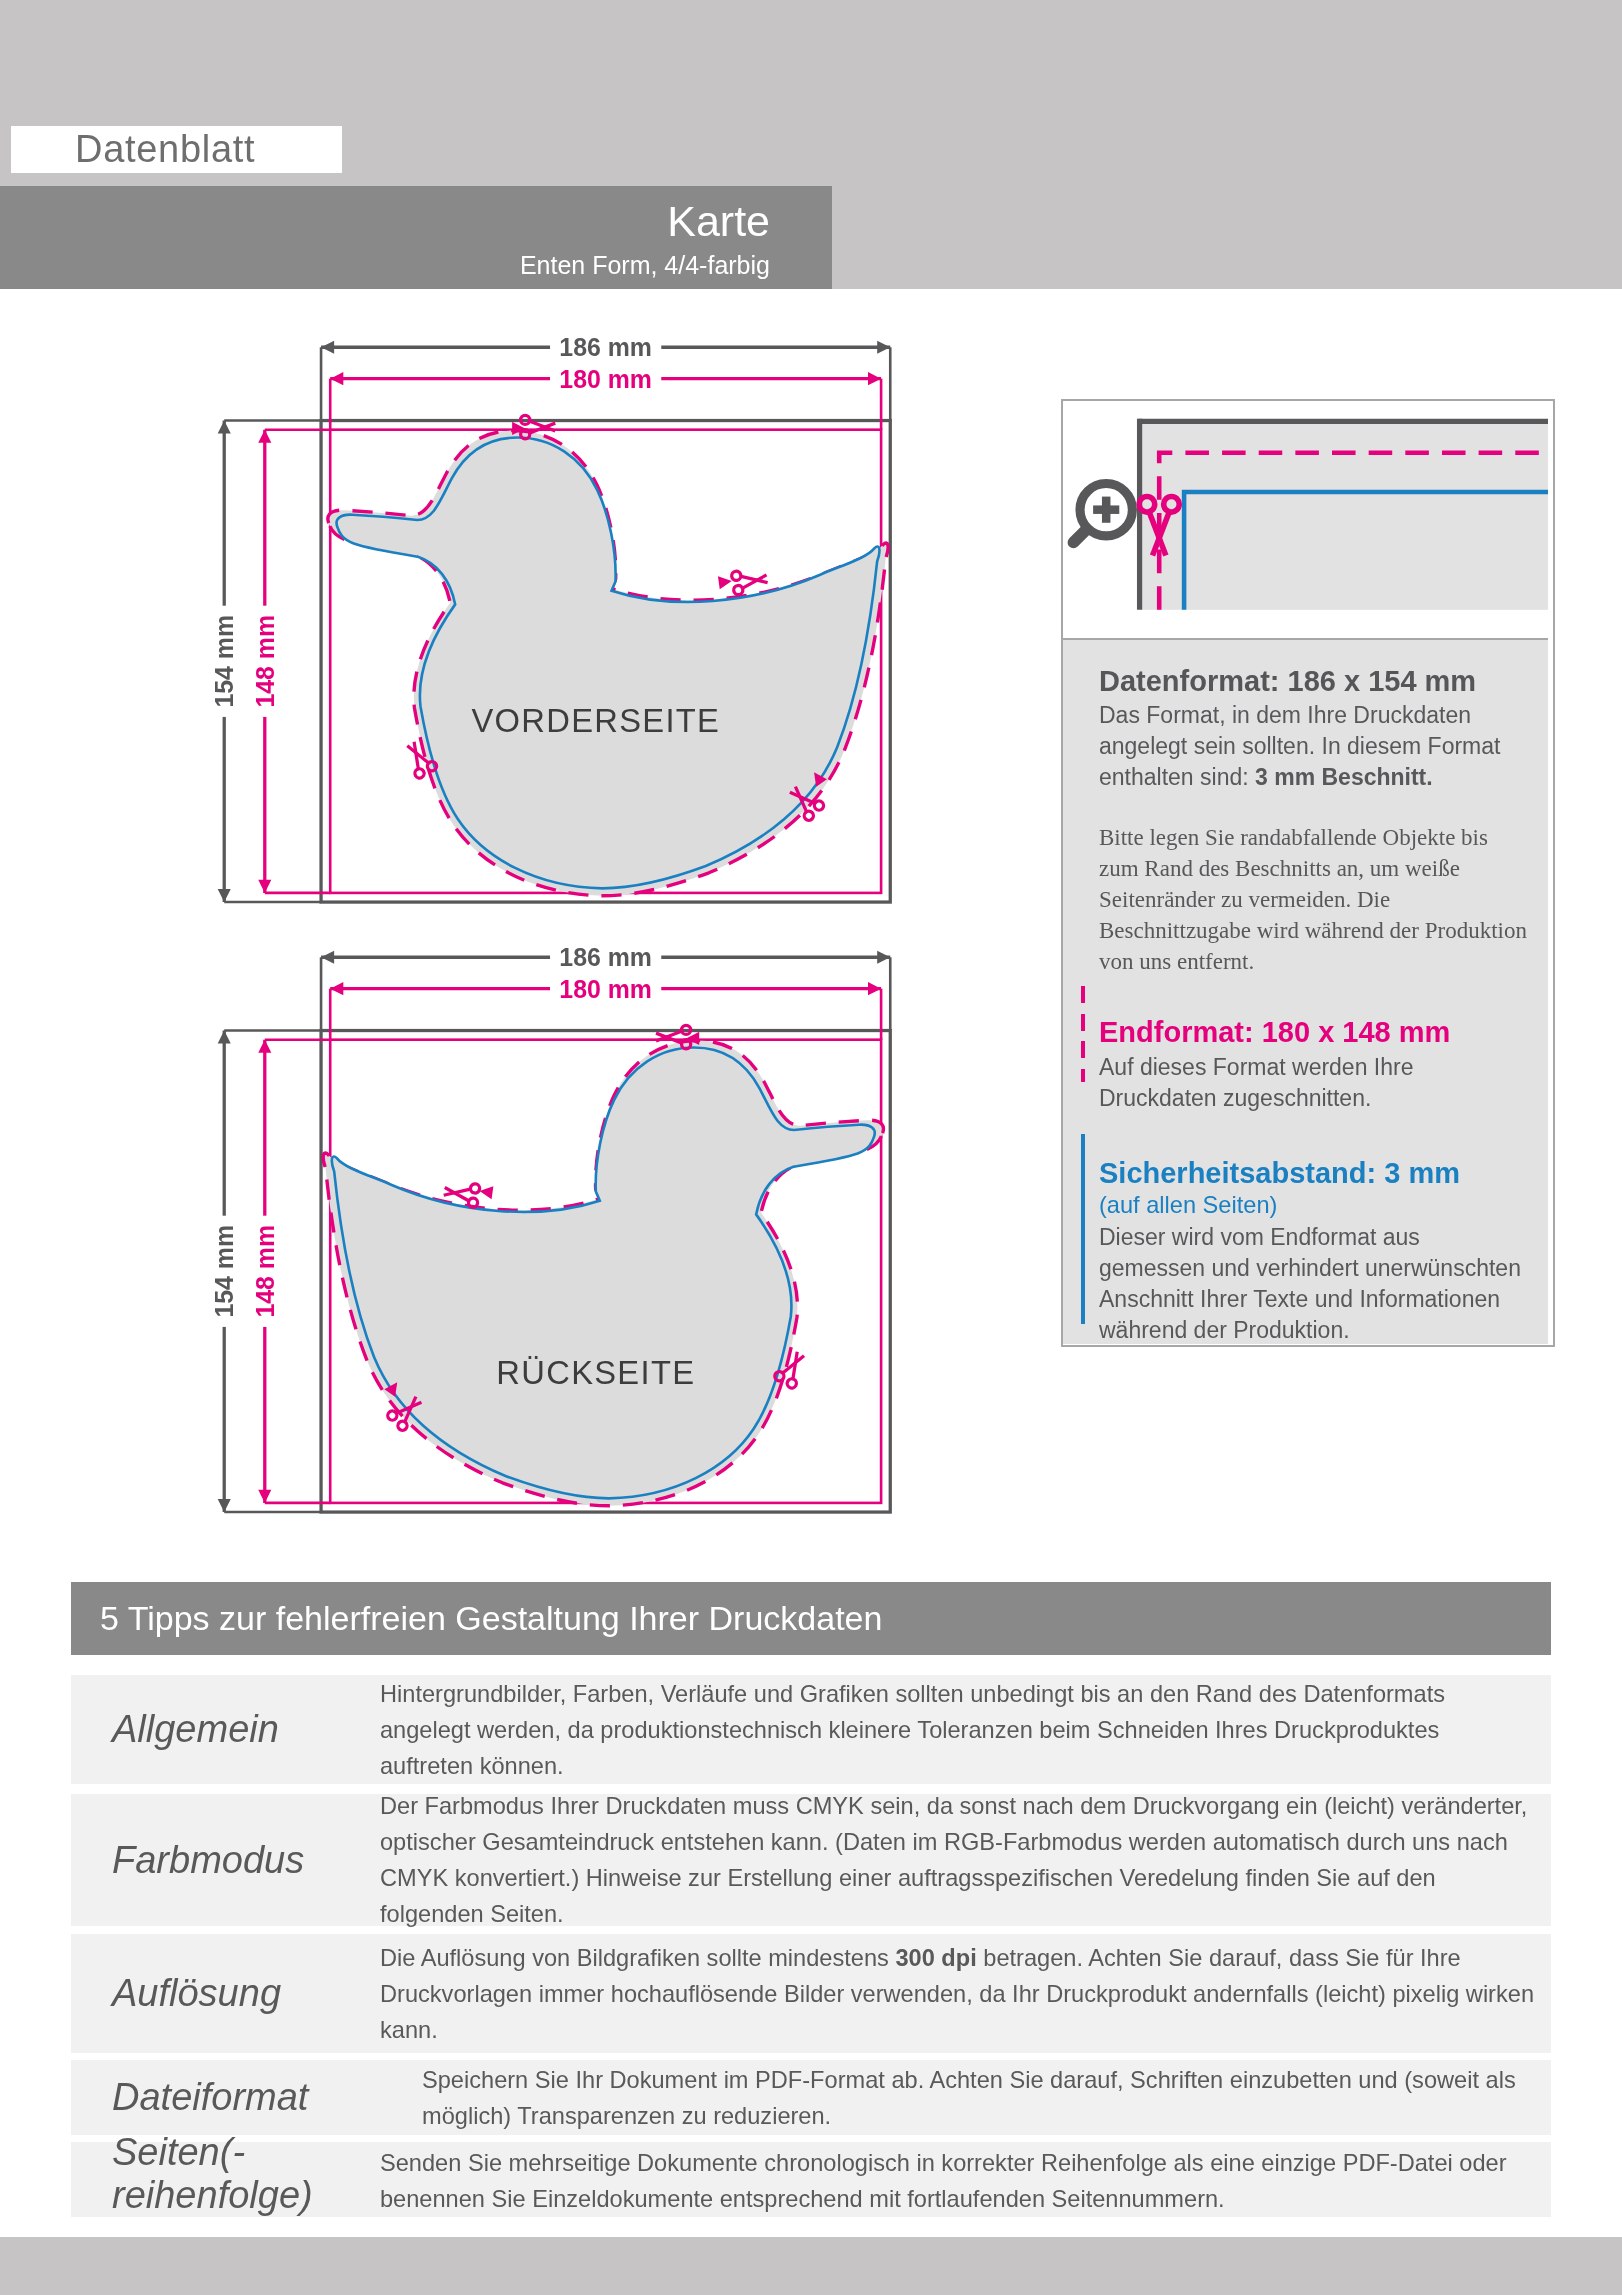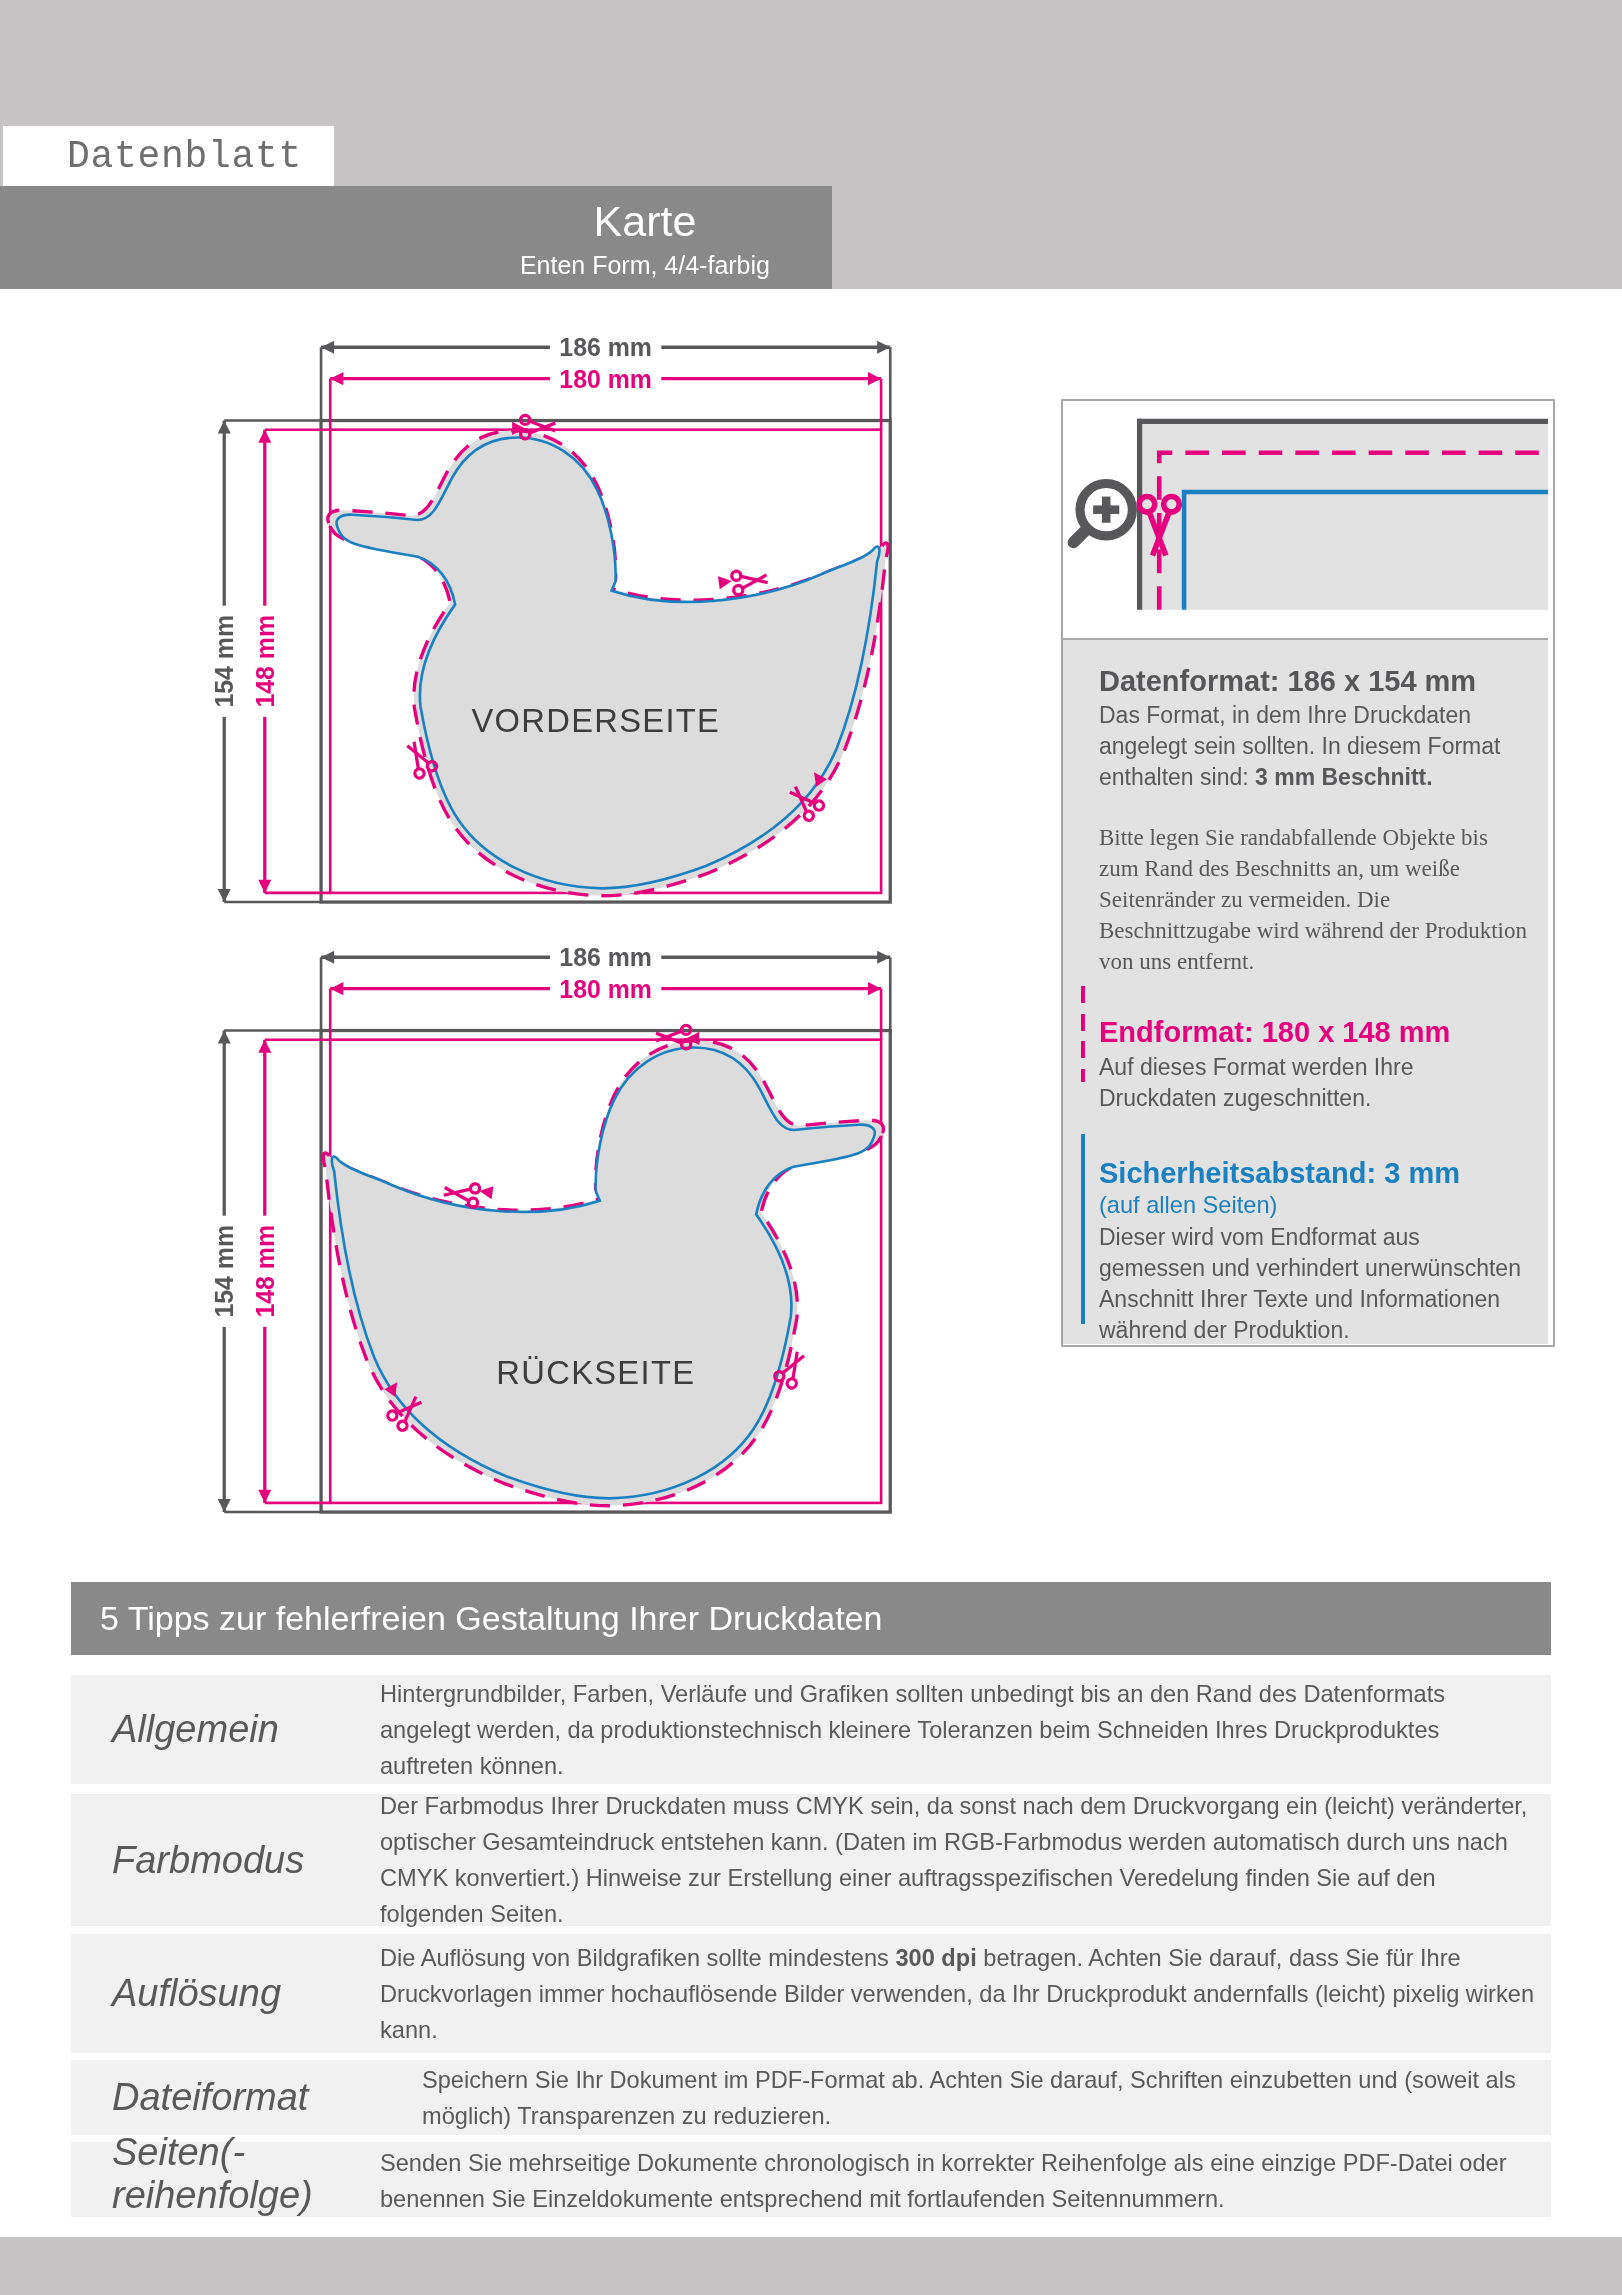--- a/index.html
+++ b/index.html
@@ -1,24 +1,24 @@
 <!DOCTYPE html>
 <html style="font-size:10.5px"><head>
 <meta charset="utf-8">
 <style>
   html,body{margin:0;padding:0;}
   body{width:1623px;height:2295px;background:#ffffff;font-family:"Liberation Sans","DejaVu Sans",sans-serif;position:relative;overflow:hidden;}
   .abs{position:absolute;}
 
   
   .top-band{left:0;top:0;width:1623px;height:289px;background:#c6c4c5;}
-  .datenblatt-box{left:3px;top:126px;width:331px;height:60px;background:#ffffff;display:flex;align-items:center;font-family:Liberation Mono, monospace;}
+  .datenblatt-box{left:11px;top:126px;width:331px;height:47px;background:#ffffff;display:flex;align-items:center;}
   .datenblatt-box .t{font-size:38px;color:#6f6e6e;padding-left:64px;letter-spacing:0.7px;}
   .karte-band{left:0;top:186px;width:832px;height:103px;background:#8a8989;}
-  .karte-band .inner{position:absolute;right:62px;top:0;text-align:center;color:#ffffff;}
+  .karte-band .inner{position:absolute;right:62px;top:0;text-align:right;color:#ffffff;}
   .karte-band .product{font-size:43px;line-height:60px;margin-top:5.2px;}
   .karte-band .sub{font-size:25px;line-height:29px;}
 
   
   svg{display:block;}
   .dim-label{font-size:38px;font-weight:700;fill:#58585a;}
   .dim-label-m{font-size:38px;font-weight:700;fill:#e5007d;}
   .side-label{font-size:50px;fill:#3d3d3d;letter-spacing:2px;}
 
   

